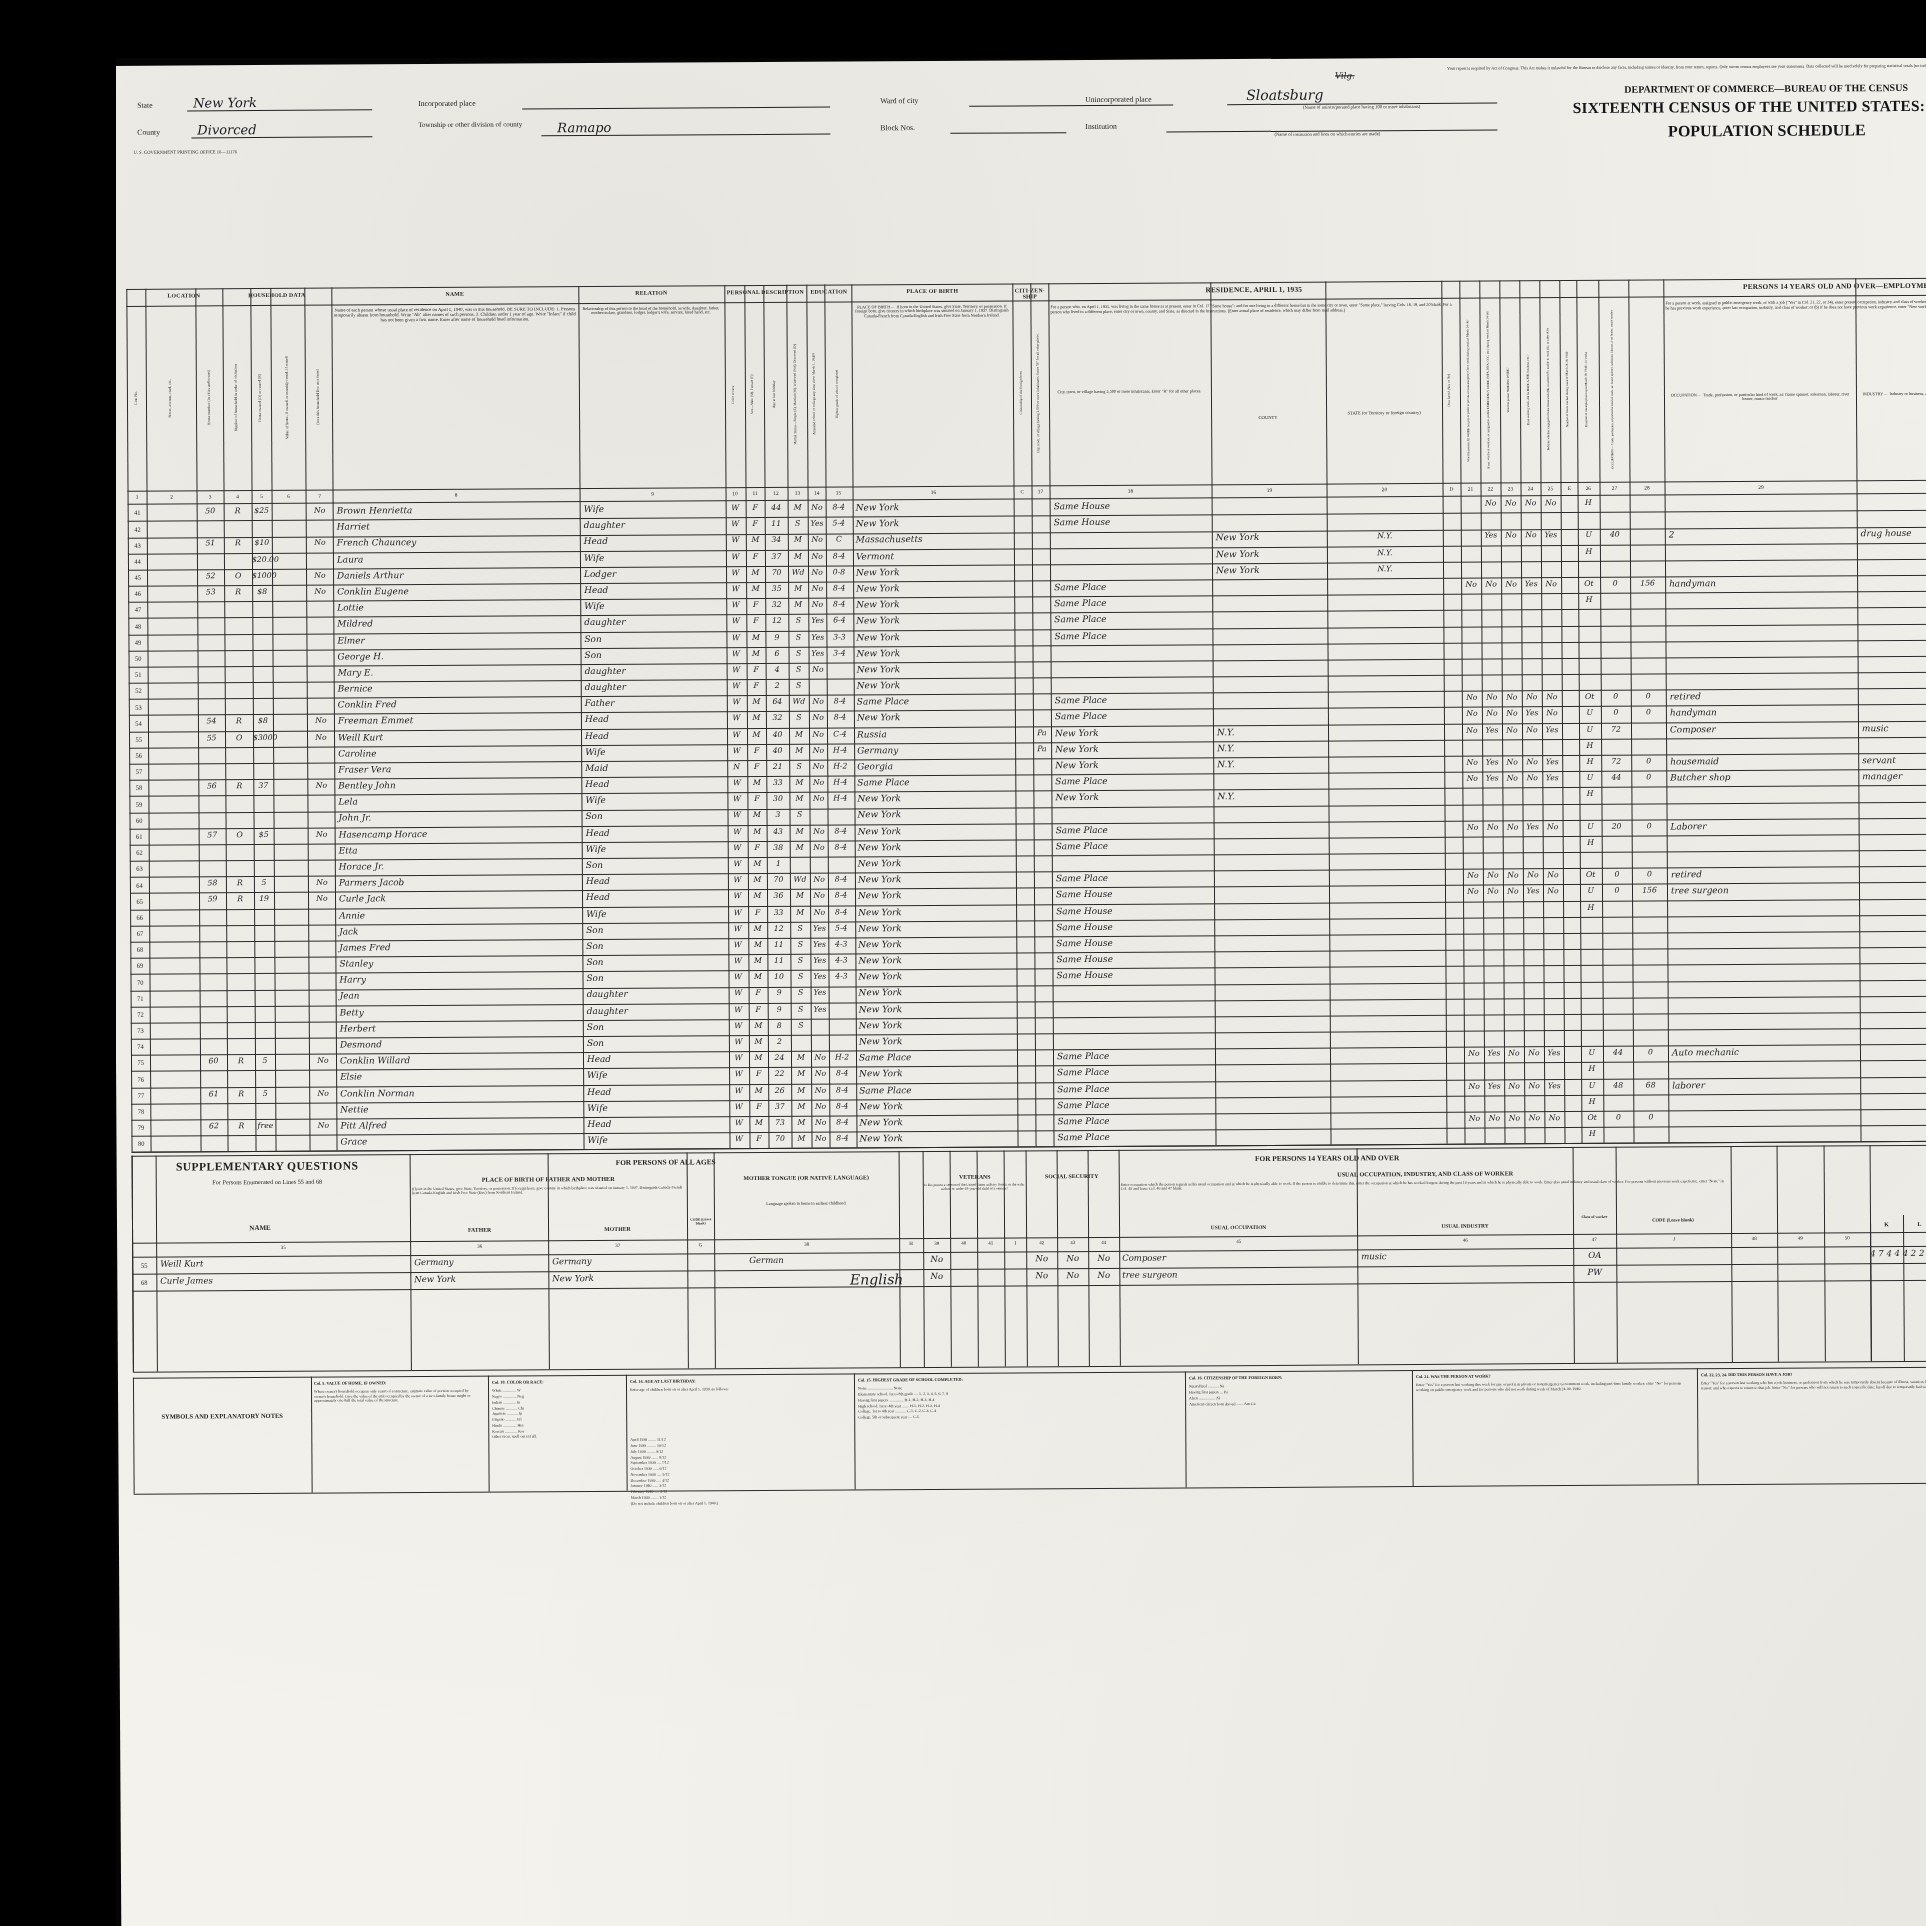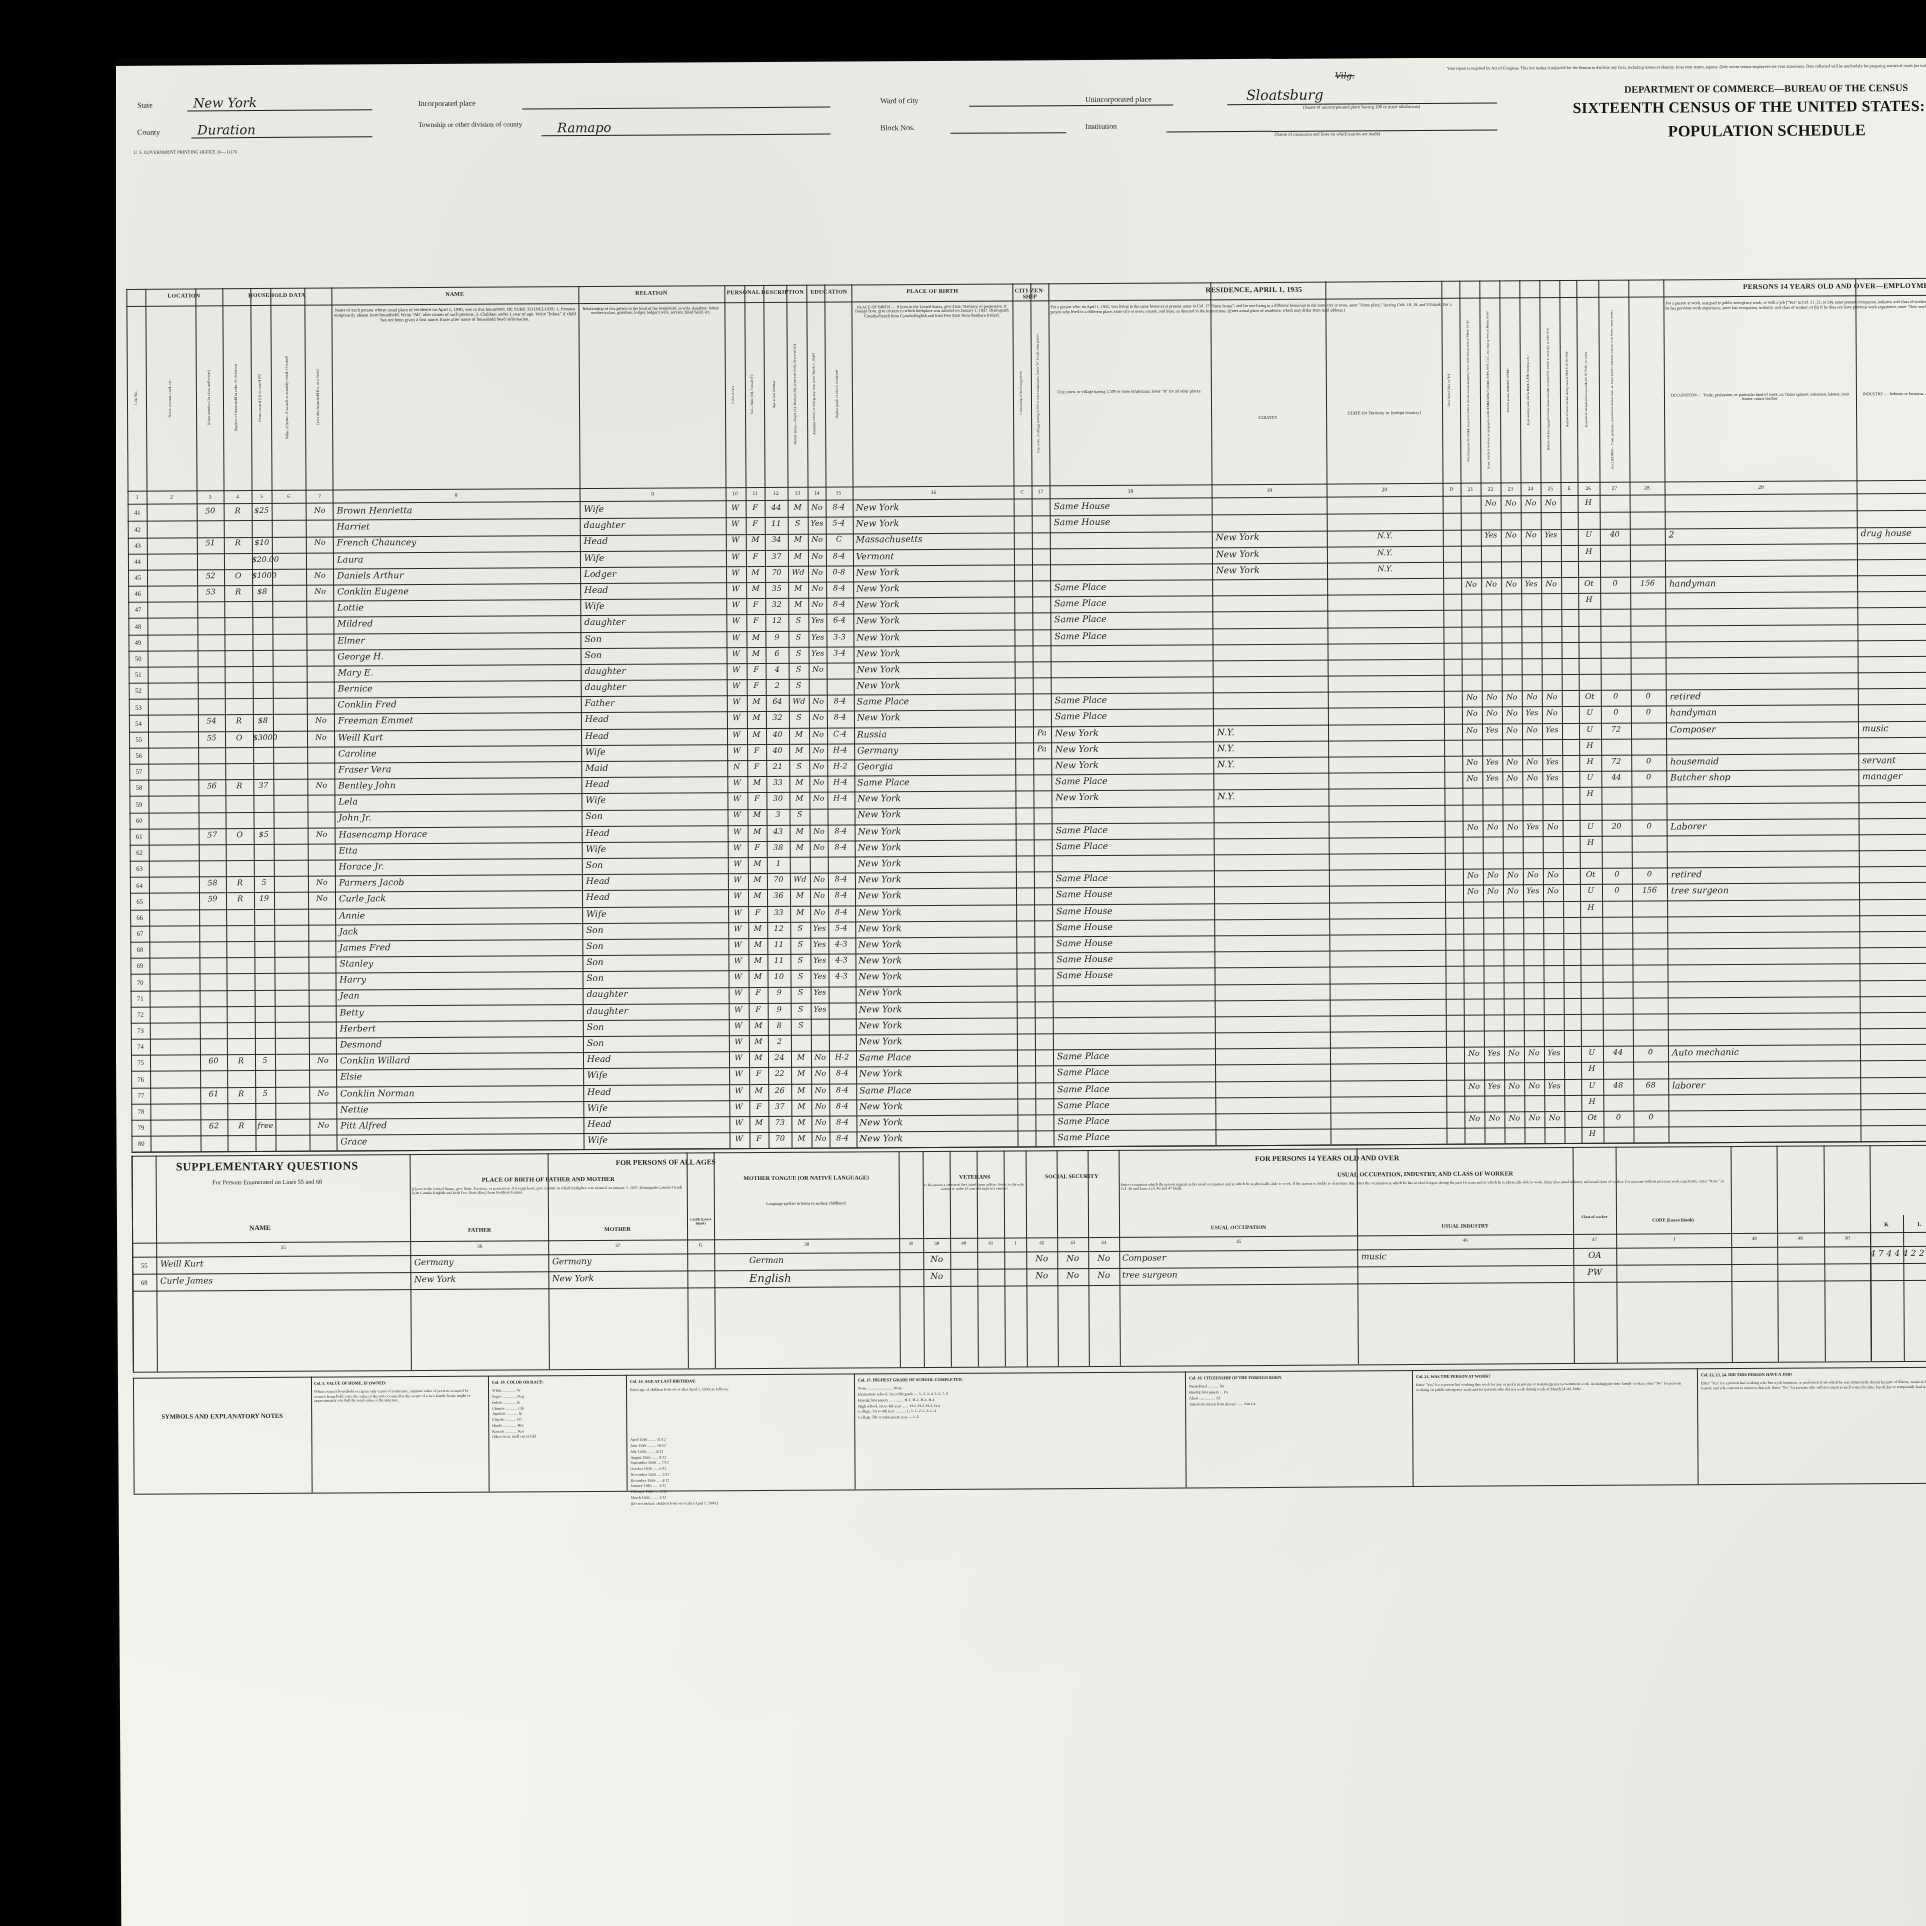--- a/index.html
+++ b/index.html
@@ -40,21 +40,21 @@
     <div class="hdr-title" style="left:1271px;top:27px;width:770px;font-size:10px;font-weight:bold;">DEPARTMENT OF COMMERCE—BUREAU OF THE CENSUS</div>
     <div class="hdr-title" style="left:1256px;top:42px;width:801px;font-size:15.4px;font-weight:bold;letter-spacing:0.2px;">SIXTEENTH CENSUS OF THE UNITED STATES: 1940</div>
     <div class="hdr-title" style="left:1329px;top:66px;width:655px;font-size:16px;font-weight:bold;">POPULATION SCHEDULE</div>
 
     <div class="lbl" style="left:27px;top:35px;">State</div>
     <div class="rule" style="left:77px;top:45px;width:185px;"></div>
     <div class="hw" style="left:83px;top:30px;font-size:13px;">New York</div>
 
     <div class="lbl" style="left:27px;top:62px;">County</div>
     <div class="rule" style="left:81px;top:72px;width:181px;"></div>
-    <div class="hw" style="left:87px;top:57px;font-size:13px;">Duration</div>
+    <div class="hw" style="left:87px;top:57px;font-size:13px;">Divorced</div>
 
     <div class="lbl" style="left:308px;top:35px;">Incorporated place</div>
     <div class="rule" style="left:412px;top:45px;width:308px;"></div>
 
     <div class="lbl" style="left:308px;top:58px;width:116px;font-size:7px;line-height:1.1;">Township or other division of county</div>
     <div class="rule" style="left:431px;top:72px;width:289px;"></div>
     <div class="hw" style="left:447px;top:57px;font-size:13px;">Ramapo</div>
 
     <div class="lbl" style="left:770px;top:35px;">Ward of city</div>
     <div class="rule" style="left:859px;top:45px;width:204px;"></div>
@@ -1010,21 +1010,21 @@
         <div class="hw" style="left:971px;top:1193px;width:31px;font-size:8.5px;text-align:center;">No</div>
         <div class="hw" style="left:1005px;top:1193px;width:235px;font-size:8.5px;text-align:left;">Composer</div>
         <div class="hw" style="left:1244px;top:1193px;width:212px;font-size:8.5px;text-align:left;">music</div>
         <div class="hw" style="left:1457px;top:1193px;width:41px;font-size:8.5px;text-align:center;">OA</div>
         <div class="hw" style="left:1753px;top:1193px;width:539px;font-size:8.5px;text-align:left;">4 7 4 4 4 2 2 9 1 1 4 9 1 7 5 2 3 2</div>
         <div class="cellline" style="left:15.4px;top:1225px;width:2145px;height:0.5px;"></div>
         <div class="rownum" style="left:15.4px;top:1213px;width:23px;font-size:6.5px;">68</div>
         <div class="hw" style="left:43px;top:1210px;width:250px;font-size:8.5px;text-align:left;">Curle  James</div>
         <div class="hw" style="left:297px;top:1210px;width:135px;font-size:8.5px;text-align:left;">New York</div>
         <div class="hw" style="left:435px;top:1210px;width:135px;font-size:8.5px;text-align:left;">New York</div>
-        <div class="hw" style="left:632px;top:1210px;width:154px;font-size:11px;text-align:left;">English</div>
+        <div class="hw" style="left:632px;top:1210px;width:154px;font-size:14px;text-align:right;">English</div>
         <div class="hw" style="left:806px;top:1210px;width:27px;font-size:8.5px;text-align:center;">No</div>
         <div class="hw" style="left:909px;top:1210px;width:31px;font-size:8.5px;text-align:center;">No</div>
         <div class="hw" style="left:940px;top:1210px;width:31px;font-size:8.5px;text-align:center;">No</div>
         <div class="hw" style="left:971px;top:1210px;width:31px;font-size:8.5px;text-align:center;">No</div>
         <div class="hw" style="left:1005px;top:1210px;width:235px;font-size:8.5px;text-align:left;">tree surgeon</div>
         <div class="hw" style="left:1457px;top:1210px;width:41px;font-size:8.5px;text-align:center;">PW</div>
       </div>
 
     <div id="notes-root">
         <div class="cellline" style="left:15.4px;top:1312px;width:2145px;height:0.8px;"></div>

